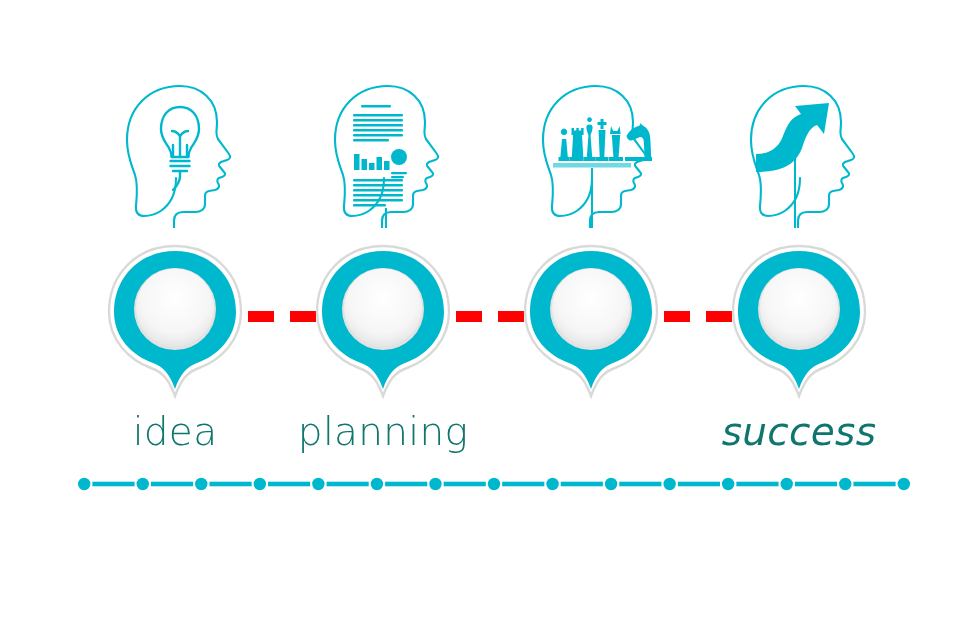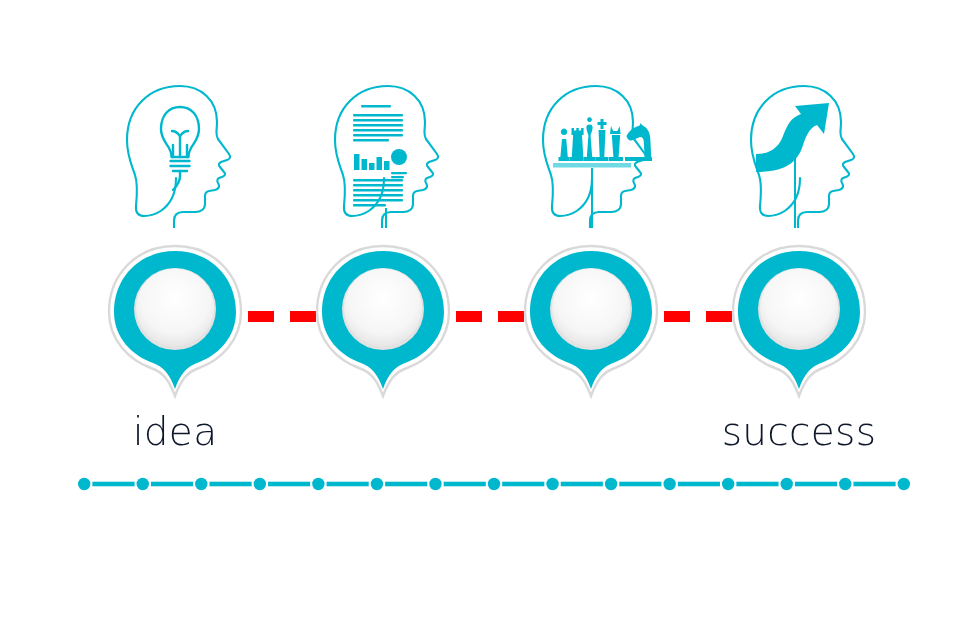--- a/index.html
+++ b/index.html
@@ -72,21 +72,21 @@
     left: 0;
     top: 406px;
     width: 960px;
     height: 56px;
   }
   .step-label {
     position: absolute;
     top: 0;
     width: 220px;
     text-align: center;
-    color: #0f172a;
+    color: #0f766e;
     font-family: "DejaVu Sans", sans-serif;
     font-size: 39px;
     font-weight: 300;
     line-height: 52px;
     letter-spacing: 0.3px;
     white-space: nowrap;
   }
 
   
   .rail {
@@ -281,21 +281,22 @@
         <path d="M80 6 C42 6 14 34 14 72 C14 100 34 120 56 128 C68 132 74 140 80 156 C86 140 92 132 104 128 C126 120 146 100 146 72 C146 34 118 6 80 6 Z" fill="none" stroke="#d9d9d9" stroke-width="2.4"></path>
         <path d="M80 11 C45 11 19 37 19 72 C19 98 38 116 58 123 C69 127 75 135 80 149 C85 135 91 127 102 123 C122 116 141 98 141 72 C141 37 115 11 80 11 Z" fill="#00b8ce"></path>
         <circle cx="80" cy="69" r="41" fill="#e2e2e2"></circle>
         <circle cx="80" cy="67.5" r="39" fill="url(#g4)"></circle>
       </svg>
     </div>
   </div>
 
   <div class="labels-row">
     <div class="step-label" style="left:65px;">idea</div>
-    <div class="step-label" style="left:689px;">success</div>
+    <div class="step-label" style="left:273px;">planning</div>
+    <div class="step-label" style="left:689px;font-style:italic;">success</div>
   </div>
 
   <div class="rail">
     <svg viewBox="0 0 832 16" xmlns="http://www.w3.org/2000/svg" id="rail-svg">
         <rect x="14.4" y="5.7" width="42.142857142857146" height="4.6" fill="#00b8ce"></rect>
         <rect x="72.94285714285715" y="5.7" width="42.14285714285714" height="4.6" fill="#00b8ce"></rect>
         <rect x="131.4857142857143" y="5.7" width="42.14285714285714" height="4.6" fill="#00b8ce"></rect>
         <rect x="190.0285714285714" y="5.7" width="42.14285714285717" height="4.6" fill="#00b8ce"></rect>
         <rect x="248.57142857142856" y="5.7" width="42.14285714285717" height="4.6" fill="#00b8ce"></rect>
         <rect x="307.1142857142857" y="5.7" width="42.14285714285717" height="4.6" fill="#00b8ce"></rect>

